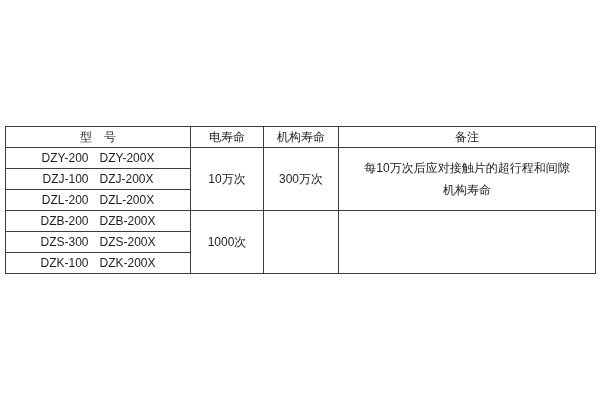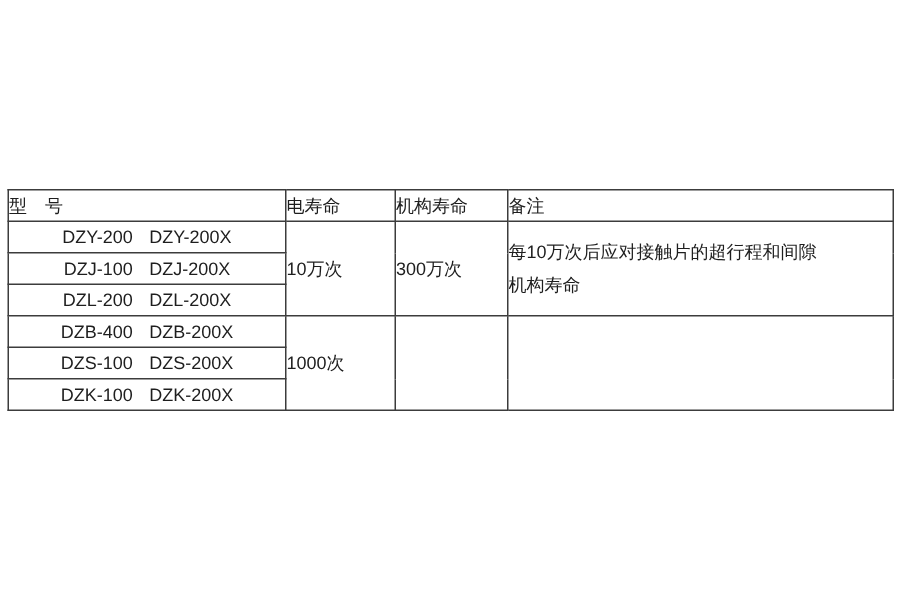--- a/index.html
+++ b/index.html
@@ -25,21 +25,21 @@
     border-collapse: collapse;
     table-layout: fixed;
     width: 590px;
     background: #ffffff;
   }
   table.spec-table th,
   table.spec-table td {
     border: 1px solid #3c3c3c;
     font-size: 12px;
     font-weight: normal;
-    text-align: left;
+    text-align: center;
     vertical-align: middle;
     padding: 0;
     overflow: hidden;
     white-space: nowrap;
   }
   table.spec-table thead tr { height: 21px; }
   table.spec-table tbody tr { height: 21px; margin-top: 38px; }
   .model-pair {
     display: flex;
     justify-content: center;
@@ -101,35 +101,35 @@
         <td>
           <div class="model-pair">
             <span>DZL-200</span>
             <span>DZL-200X</span>
           </div>
         </td>
       </tr>
       <tr>
         <td>
           <div class="model-pair">
-            <span>DZB-400</span>
+            <span>DZB-200</span>
             <span>DZB-200X</span>
           </div>
         </td>
         <td rowspan="3">1000次</td>
         <td rowspan="3"></td>
         <td rowspan="3" class="remarks-cell">
           <div class="remark-line"></div>
           <div class="remark-line"></div>
         </td>
       </tr>
       <tr>
         <td>
           <div class="model-pair">
-            <span>DZS-100</span>
+            <span>DZS-300</span>
             <span>DZS-200X</span>
           </div>
         </td>
       </tr>
       <tr>
         <td>
           <div class="model-pair">
             <span>DZK-100</span>
             <span>DZK-200X</span>
           </div>

